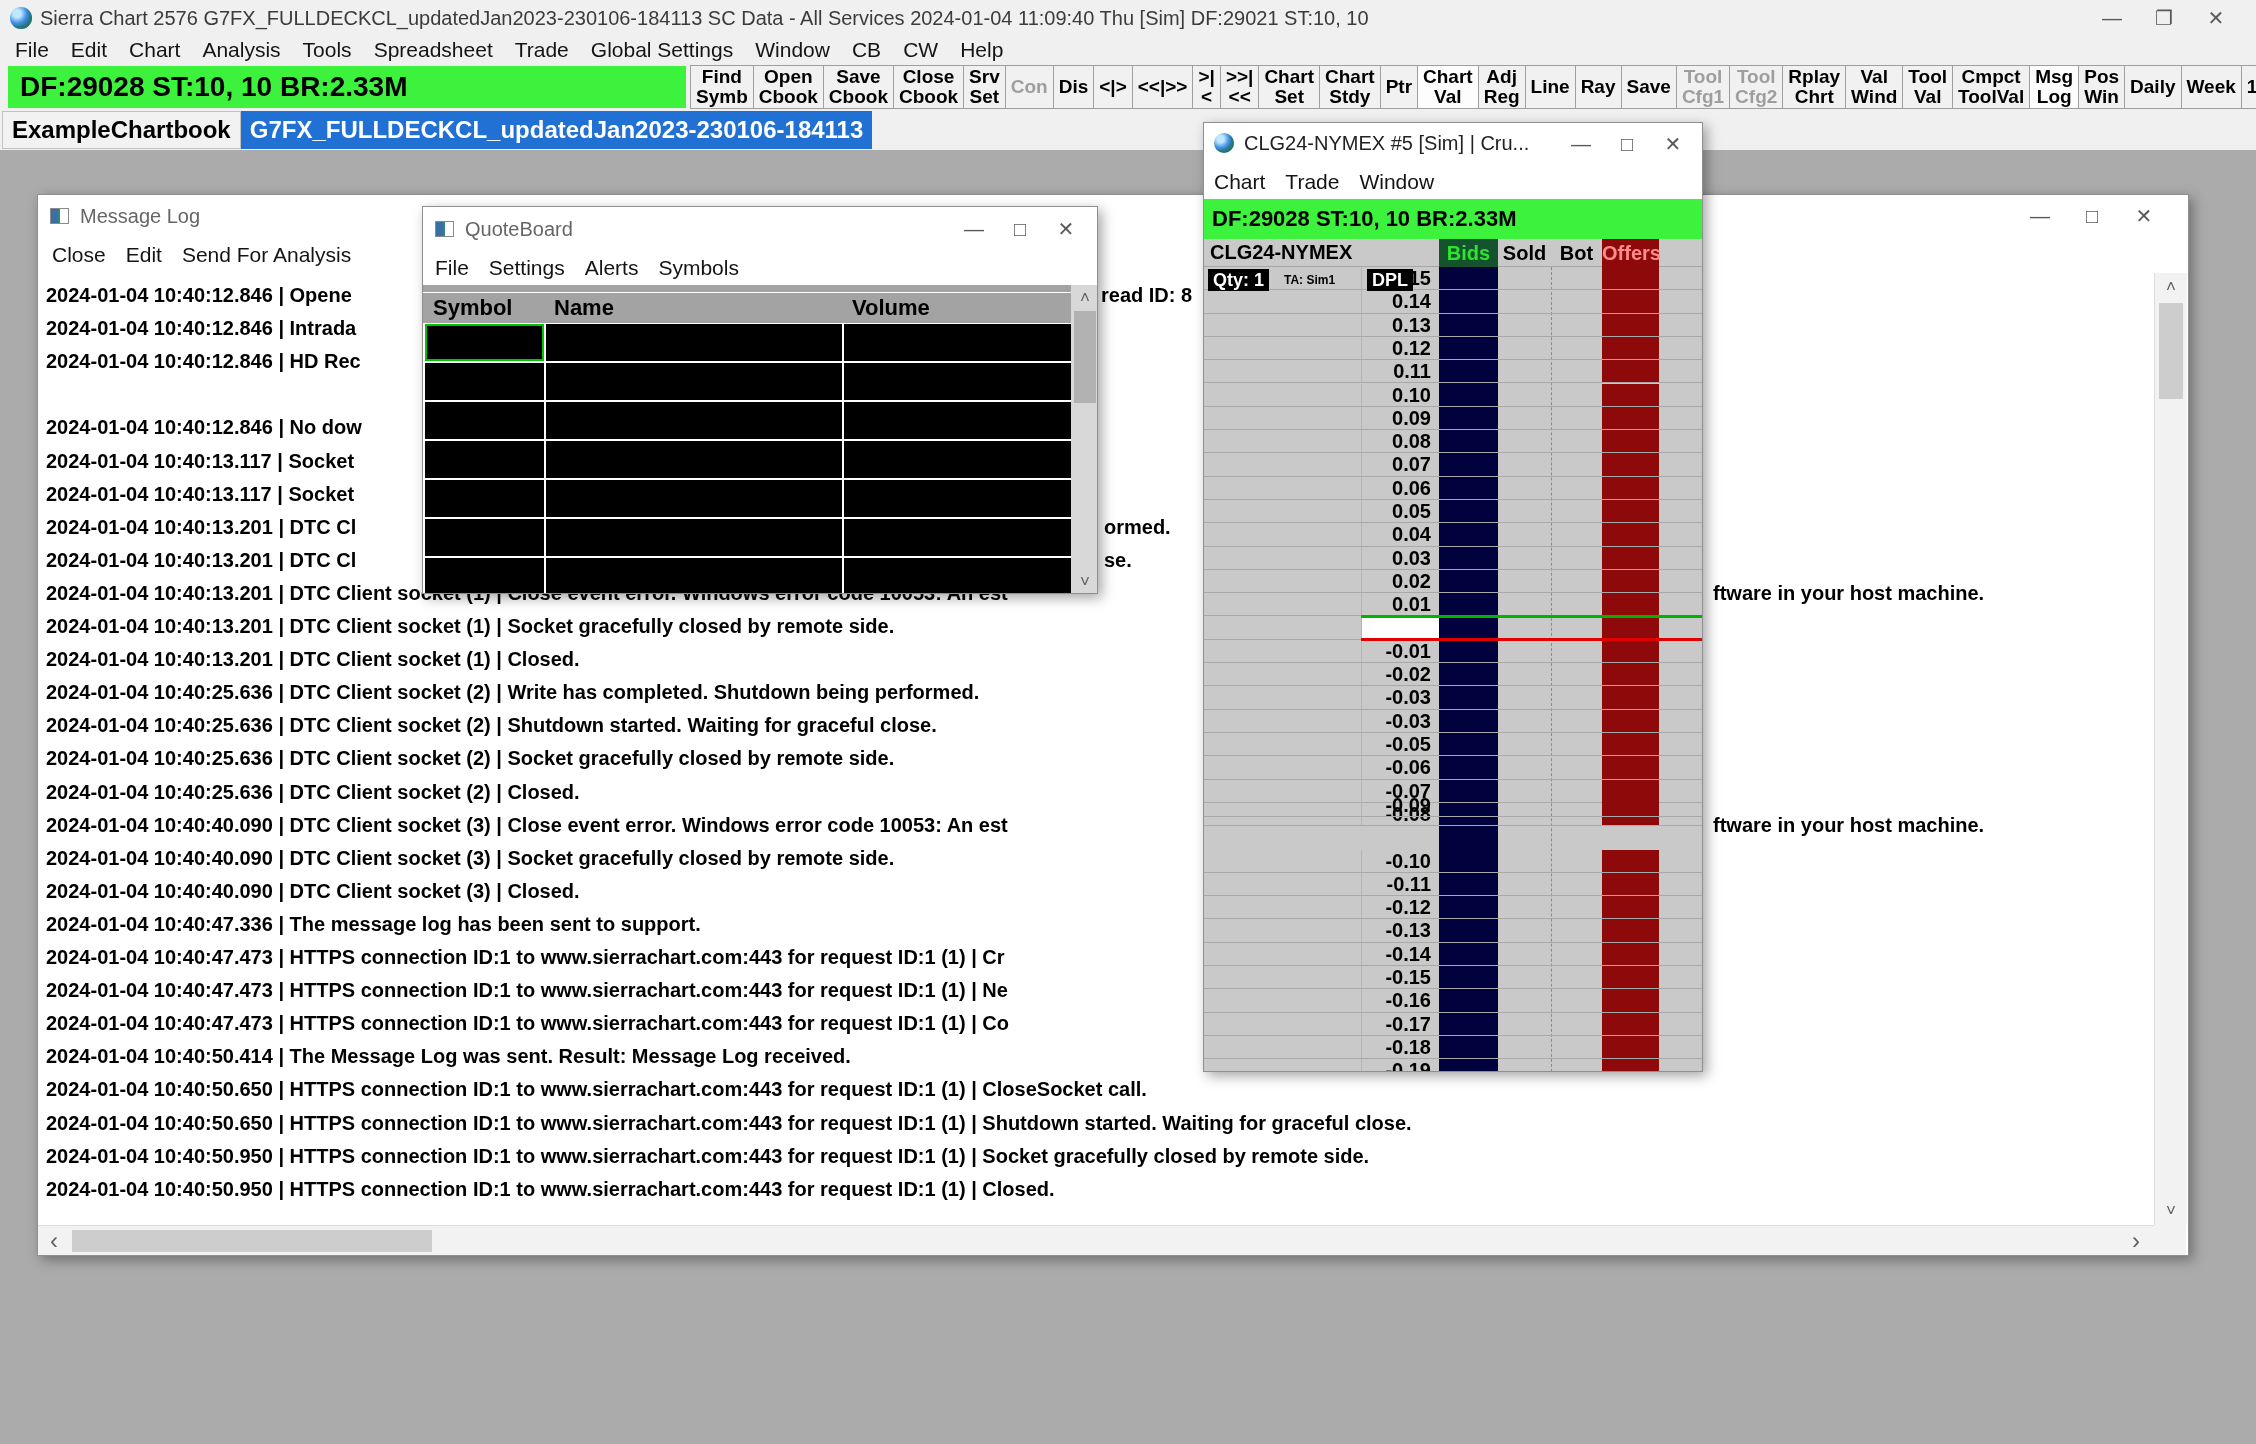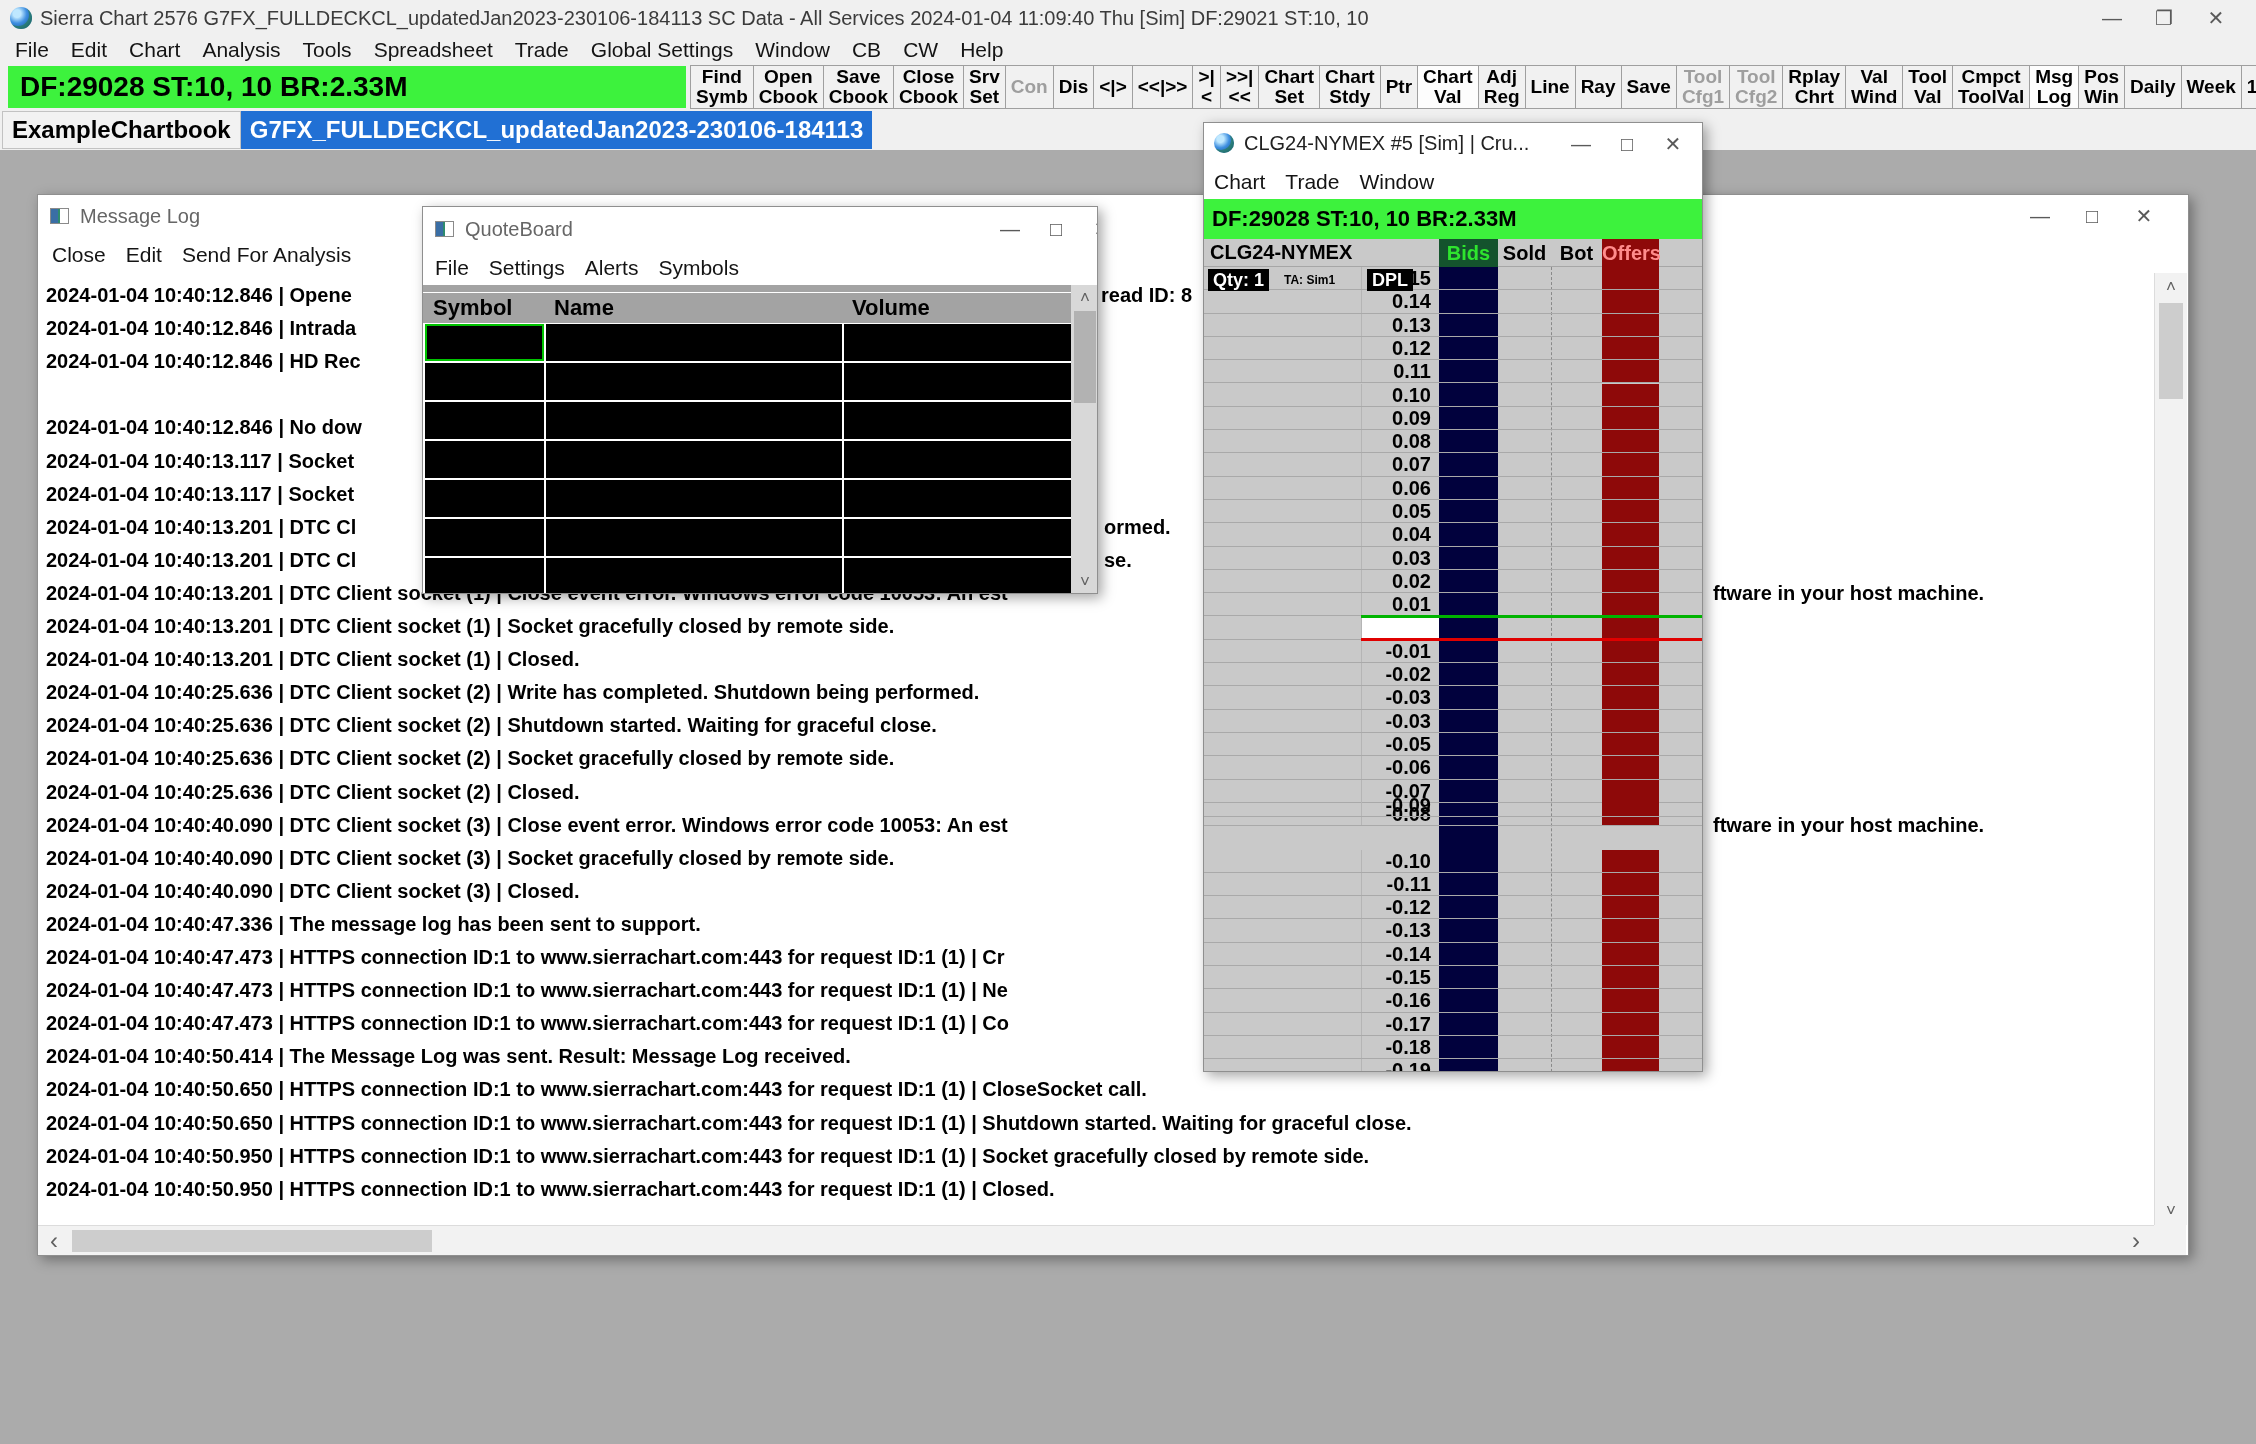--- a/index.html
+++ b/index.html
@@ -58,21 +58,21 @@
             color:#000;white-space:nowrap;}
   .log-frag{position:absolute;top:0;line-height:33px;font-weight:bold;font-size:20px;white-space:nowrap;}
   .vscroll{position:absolute;background:#f2f2f2;border-left:1px solid #dcdcdc;}
   .hscroll{position:absolute;background:#f2f2f2;border-top:1px solid #dcdcdc;}
   .scroll-arrow{position:absolute;color:#606060;font-size:17px;display:flex;align-items:center;
                 justify-content:center;}
   .scroll-thumb{position:absolute;background:#cdcdcd;}
 
   
   #qboard{left:422px;top:206px;width:676px;height:388px;z-index:20;}
-  #qb-title{position:absolute;left:0;top:0;width:100%;height:44px;padding-left:36px;}
+  #qb-title{position:absolute;left:0;top:0;width:100%;height:44px;}
   #qb-menu{position:absolute;left:2px;top:46px;height:30px;}
   #qb-table{position:absolute;left:0;top:78px;width:676px;height:310px;background:#fff;overflow:hidden;}
   .qb-sliver{position:absolute;left:0;top:0;width:648px;height:7px;background:#a3a3a3;}
   .qb-header{position:absolute;left:0;top:8px;width:648px;height:30px;background:#a3a3a3;}
   .qb-head-label{position:absolute;top:2px;font-weight:bold;font-size:22px;color:#000;}
   .qb-row{position:absolute;left:0;height:37px;}
   .qb-cell{position:absolute;top:0;height:37px;background:#000;box-sizing:border-box;}
   .qb-cell.selected{border:2px solid #00c400;}
   #qb-scroll{left:648px;top:0;width:28px;height:310px;background:#d8d8d8;border-left:none;}
 

